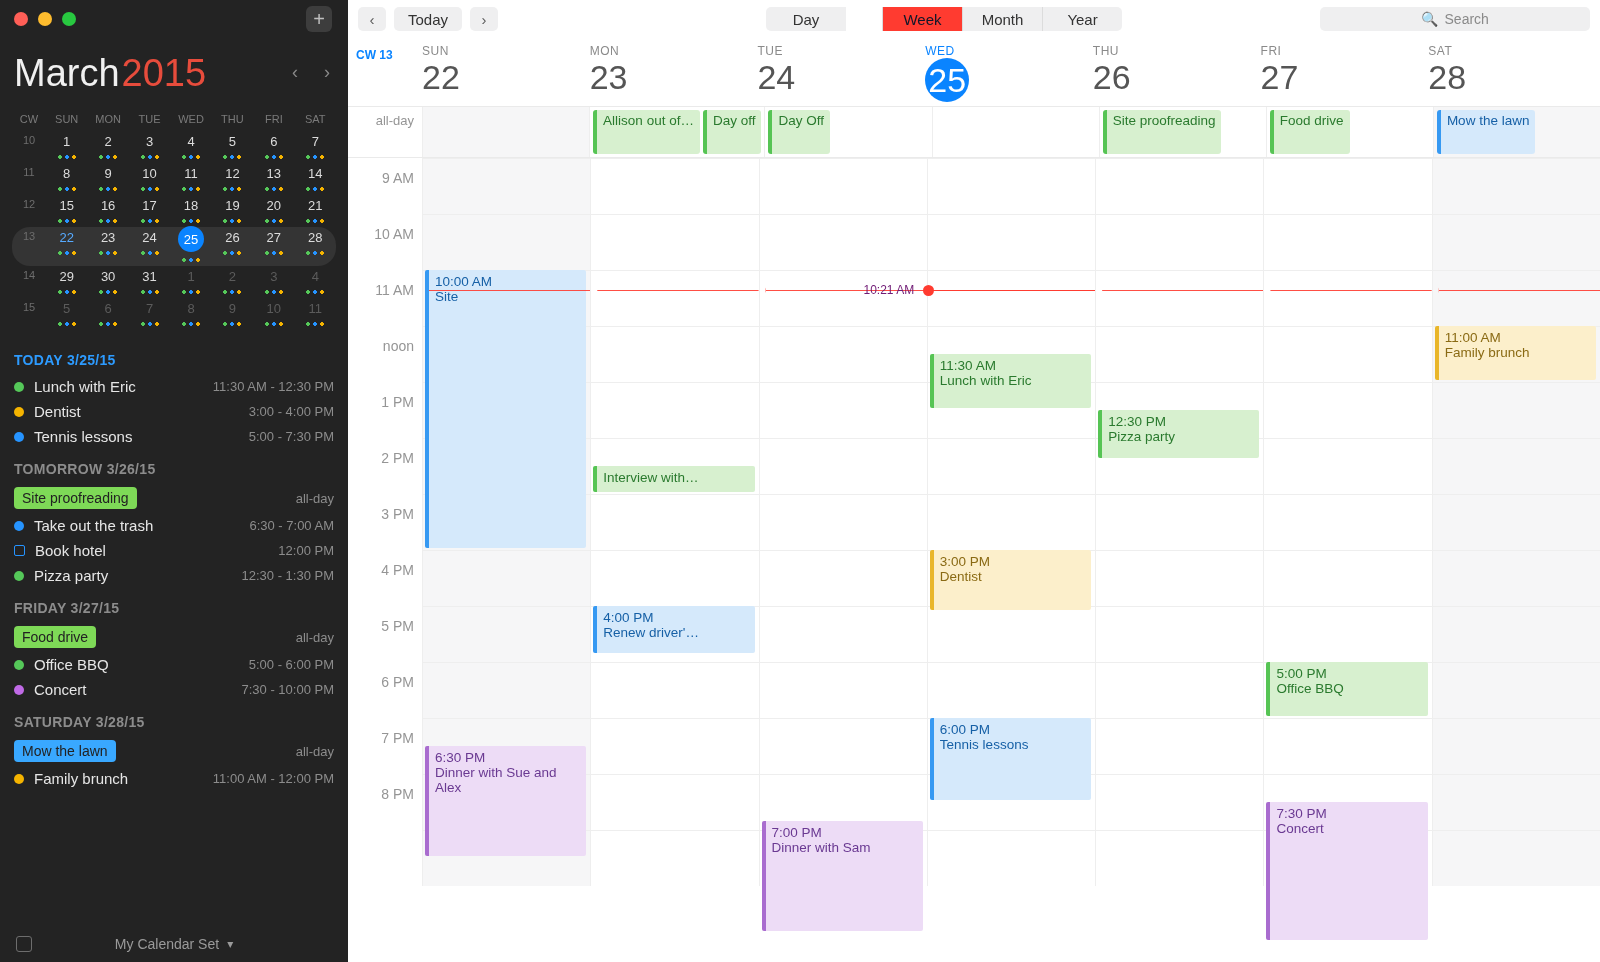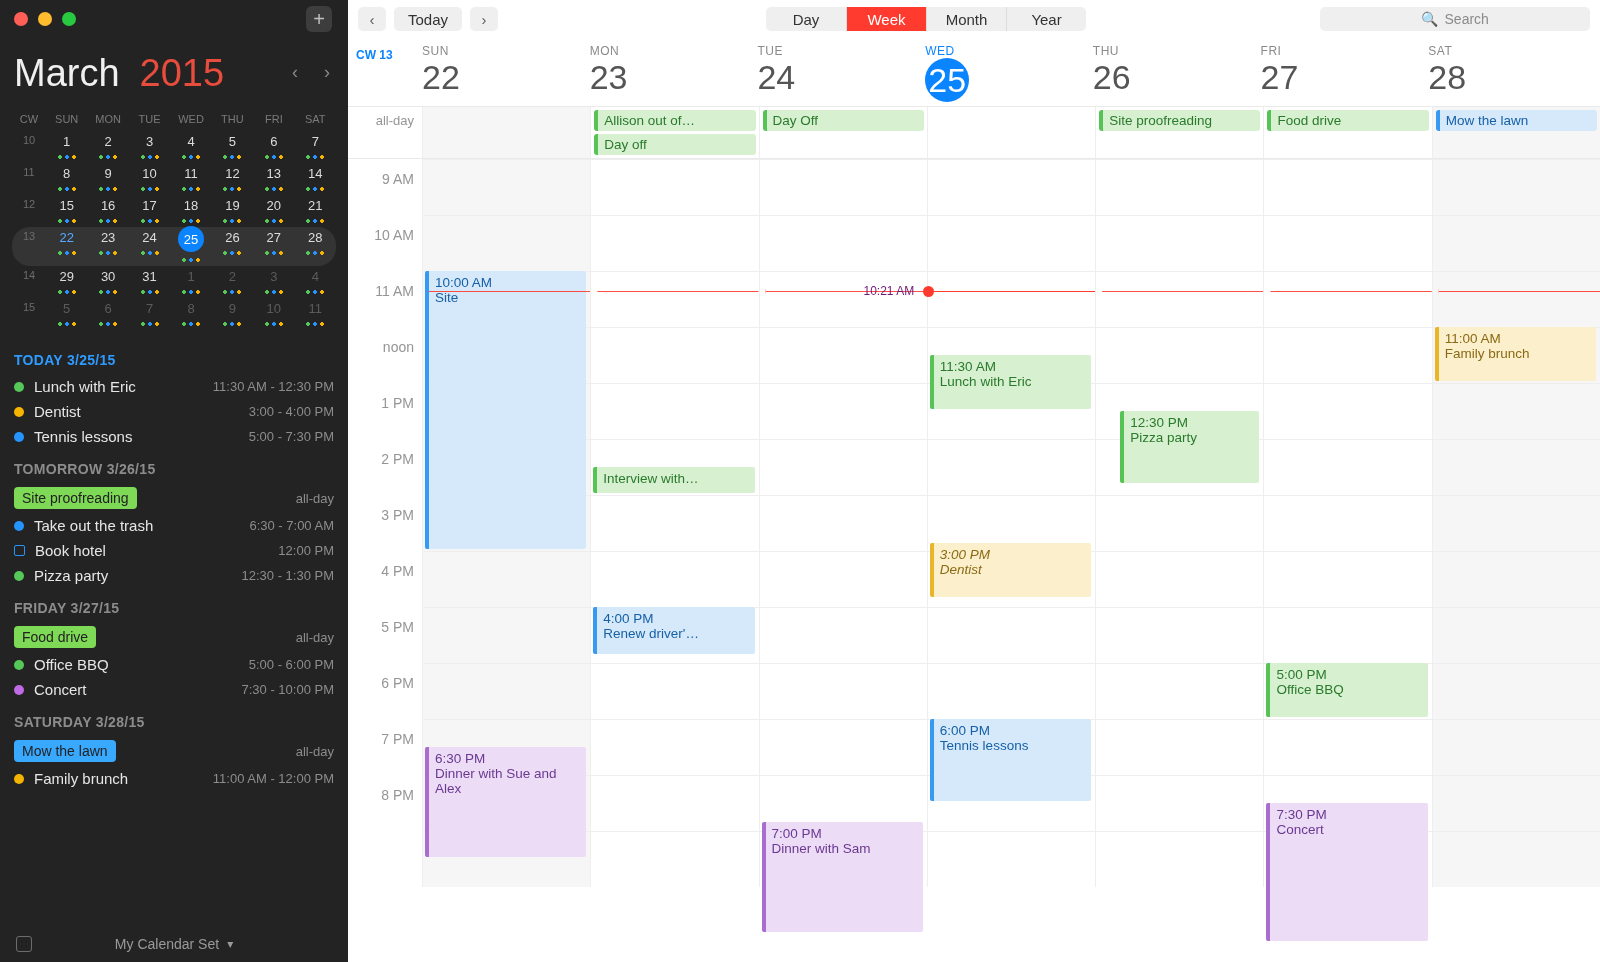--- a/index.html
+++ b/index.html
@@ -11,21 +11,21 @@
   #sidebar { width: 348px; height: 100%; background: #232323; color: #dcdcdc; display: flex; flex-direction: column; position: relative; }
 
   .traffic-lights { position: absolute; top: 12px; left: 14px; display: flex; gap: 10px; }
   .tlight { width: 14px; height: 14px; border-radius: 50%; }
   .tl-red   { background: #ff5f57; }
   .tl-yellow{ background: #febc2e; }
   .tl-green { background: #28c840; }
 
   .add-btn { position: absolute; top: 6px; right: 16px; width: 26px; height: 26px; border-radius: 6px; background: #3d3d3d; color: #bfbfbf; display:flex; align-items:center; justify-content:center; font-size: 20px; cursor: pointer; }
 
-  .month-heading { display: flex; align-items: baseline; gap: 20px; margin: 52px 0 0 14px; }
+  .month-heading { display: flex; align-items: baseline; gap: 2px; margin: 52px 0 0 14px; }
   .month-heading .m { font-size: 38px; font-weight: 300; color: #f0f0f0; }
   .month-heading .y { font-size: 38px; font-weight: 300; color: #e74c3c; }
   .month-nav { position: absolute; top: 62px; right: 18px; display: flex; gap: 26px; color: #8a8a8a; font-size: 18px; }
   .month-nav span { cursor: pointer; }
 
   
   .mini-cal { margin: 18px 12px 0 12px; }
   .mc-head, .mc-row { display: grid; grid-template-columns: 34px repeat(7, 1fr); align-items: start; }
   .mc-head div { font-size: 11px; color: #7a7a7a; text-align: center; padding-bottom: 6px; }
   .mc-wk { font-size: 11px; color: #6d6d6d; text-align: center; padding-top: 3px;}
@@ -59,38 +59,38 @@
   #main { flex: 1; display: flex; flex-direction: column; background: #fff; }
 
   .topbar { height: 38px; display: flex; align-items: center; padding: 0 10px; gap: 8px; }
   .nav-btn { width: 28px; height: 24px; background: #efeff0; border-radius: 5px; display:flex; align-items:center; justify-content:center; color:#5b5b5b; font-size:15px; cursor:pointer;}
   .today-btn { height: 24px; padding: 0 14px; background:#efeff0; border-radius:5px; display:flex; align-items:center; font-size:15px; color:#333; cursor:pointer;}
   .viewseg { display:flex; margin-left: 260px; }
   .viewseg div { width: 80px; height: 24px; background:#efeff0; display:flex; align-items:center; justify-content:center; font-size:15px; color:#333; cursor:pointer; }
   .viewseg div:first-child{border-radius:5px 0 0 5px;}
   .viewseg div:last-child{border-radius:0 5px 5px 0;}
   .viewseg div + div { border-left: 1px solid #dcdcdc;}
-  .viewseg .active { background:#ff3b30; color:#ffffff; }
+  .viewseg .active { background:#ff3b30; color:#0f172a;margin-left:36px; }
   .search { margin-left: auto; width: 270px; height: 24px; background:#efeff0; border-radius:5px; display:flex; align-items:center; justify-content:center; color:#8a8a8a; font-size:14px; gap:6px;}
   .search .mag { font-size: 14px; }
 
   
   .dayhead { display:grid; grid-template-columns: 74px repeat(7, 1fr); padding-right:4px;}
   .dayhead .cw { font-size: 12px; color:#0a84ff; padding: 10px 0 0 8px; font-weight:600;}
   .dh-cell { padding: 6px 0 4px; }
   .dh-name { font-size: 12px; color:#8a8a8a; letter-spacing:.5px;}
   .dh-num  { font-size: 34px; font-weight: 300; color:#555; }
   .dh-cell.today .dh-num span { display:inline-flex; width:44px; height:44px; border-radius:50%; background:#0a84ff; color:#fff; align-items:center; justify-content:center; }
   .dh-cell.today .dh-name { color:#0a84ff; }
 
   
   .scroller { flex: 1; overflow: hidden; position: relative; }
   .allday-row { display:grid; grid-template-columns: 74px repeat(7, 1fr); border-top:1px solid #eaeaea; border-bottom:1px solid #eaeaea; min-height: 52px; }
   .allday-row .lab { font-size:13px; color:#959595; text-align:right; padding: 6px 8px 0 0;}
-  .ad-col { border-left:1px solid #eee; padding: 3px; display:flex; flex-direction:column; gap:3px;}
+  .ad-col { border-left:1px solid #eee; padding: 3px; display:flex; flex-direction:row; gap:3px;}
   .ad-col.weekend { background:#f6f6f7; }
   .chip { font-size: 13.5px; padding: 3px 6px; border-radius:3px; white-space:nowrap; overflow:hidden; text-overflow:ellipsis; cursor:pointer;}
 
   .grid { position: relative; display:grid; grid-template-columns: 74px repeat(7, 1fr); }
   .timecol { border-right: none; }
   .hour-label { height: 56px; font-size:14px; color:#959595; text-align:right; padding-right:8px; position:relative; top:-8px;}
   .daycol { position: relative; border-left:1px solid #eee; }
   .daycol.weekend { background:#f6f6f7;}
   .daycol::before { content:""; position:absolute; inset:0; background-image: linear-gradient(to bottom, #eee 1px, transparent 1px); background-size: 100% 56px; }
 
@@ -399,32 +399,32 @@
             </div>
           </div>
           <div class="daycol" style="height: 728px;">
             <div class="nowline" style="top: 131.6px;">
               <div class="nowlabel">10:21 AM</div>
             </div>
             <div class="ev c-green" style="top: 196px; height: 54px;">
               <span class="t">11:30 AM</span>
               <span class="n">Lunch with Eric</span>
             </div>
-            <div class="ev c-yellow" style="top: 384px; height: 54px; font-style: italic;">
+            <div class="ev c-yellow" style="top: 392px; height: 60px;">
               <span class="t">3:00 PM</span>
               <span class="n">Dentist</span>
             </div>
             <div class="ev c-blue" style="top: 560px; height: 82px;">
               <span class="t">6:00 PM</span>
               <span class="n">Tennis lessons</span>
             </div>
           </div>
           <div class="daycol" style="height: 728px;">
             <div class="nowline" style="top: 131.6px; border-top: 1.5px solid rgb(255, 59, 48); opacity: 0.9; left: 0px; right: 0px; z-index: 4; pointer-events: none; height: 0px; content: none; overflow: visible; clip-path: inset(-2px 0px -2px 6px); --nodot: 1; transform: none; position: absolute;"></div>
-            <div class="ev c-green" style="top: 252px; height: 72px; margin-left: 22px;">
+            <div class="ev c-green" style="top: 252px; height: 48px;">
               <span class="t">12:30 PM</span>
               <span class="n">Pizza party</span>
             </div>
           </div>
           <div class="daycol" style="height: 728px;">
             <div class="nowline" style="top: 131.6px; border-top: 1.5px solid rgb(255, 59, 48); opacity: 0.9; left: 0px; right: 0px; z-index: 4; pointer-events: none; height: 0px; content: none; overflow: visible; clip-path: inset(-2px 0px -2px 6px); --nodot: 1; transform: none; position: absolute;"></div>
             <div class="ev c-green" style="top: 504px; height: 54px;">
               <span class="t">5:00 PM</span>
               <span class="n">Office BBQ</span>
             </div>

